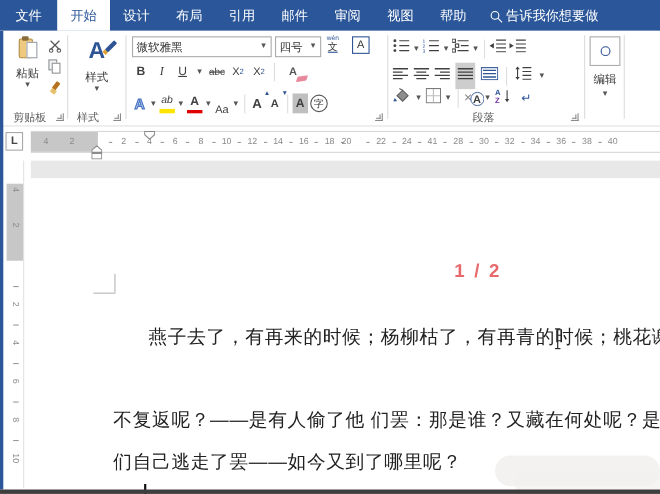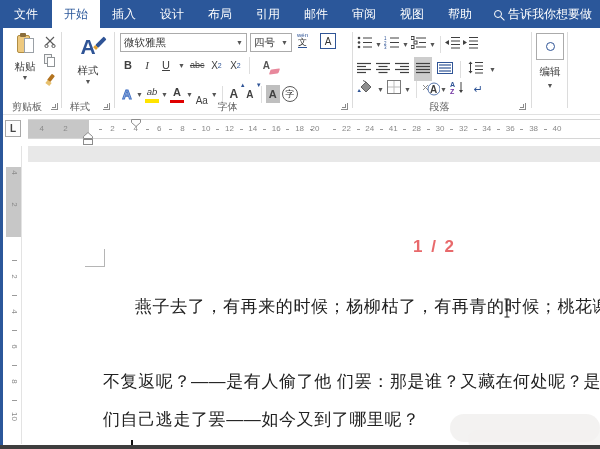--- a/index.html
+++ b/index.html
@@ -89,21 +89,20 @@
   .bottombar { position:absolute; left:0; bottom:0; width:600px; height:4px; background:#3e3e3e; }
   .leftedge { position:absolute; left:0; top:28px; width:3px; height:417px; background:#2b579a; }
   .pagegap { position:absolute; left:28px; top:146px; width:572px; height:16px; background:#e8e8e8; }
 </style>
 </head>
 <body>
 
 <div class="abs tabbar">
   <div class="tab file">文件</div>
   <div class="tab active">开始</div>
-  <div class="tab">插入</div>
   <div class="tab">设计</div>
   <div class="tab">布局</div>
   <div class="tab">引用</div>
   <div class="tab">邮件</div>
   <div class="tab">审阅</div>
   <div class="tab">视图</div>
   <div class="tab">帮助</div>
   <div class="tellme">
     <span class="mag"></span>
     <span>告诉我你想要做</span>
@@ -202,21 +201,20 @@
         <span class="tri">▲</span>
       </span>
     <span class="ricon growA" style="font-size:10px;">
         <span>A</span>
         <span class="tri">▼</span>
       </span>
     <span class="vdiv"></span>
     <span class="ricon shadeA">A</span>
     <span class="circ">字</span>
   </div>
-  <div class="glabel" style="left:120px;width:215px;">字体</div>
   <div class="launcher" style="left:341px;"></div>
   <div class="gdiv" style="left:352px;"></div>
 
   <div class="rowflex" style="left:357px;top:7px;gap:2px;">
     <span><svg width="16" height="13" viewBox="0 0 16 13">
           <circle cx="2" cy="2" r="1.3" fill="#404040"></circle>
           <circle cx="2" cy="6.5" r="1.3" fill="#404040"></circle>
           <circle cx="2" cy="11" r="1.3" fill="#404040"></circle>
           <line x1="6" y1="2" x2="15" y2="2" stroke="#404040"></line>
           <line x1="6" y1="6.5" x2="15" y2="6.5" stroke="#404040"></line>

